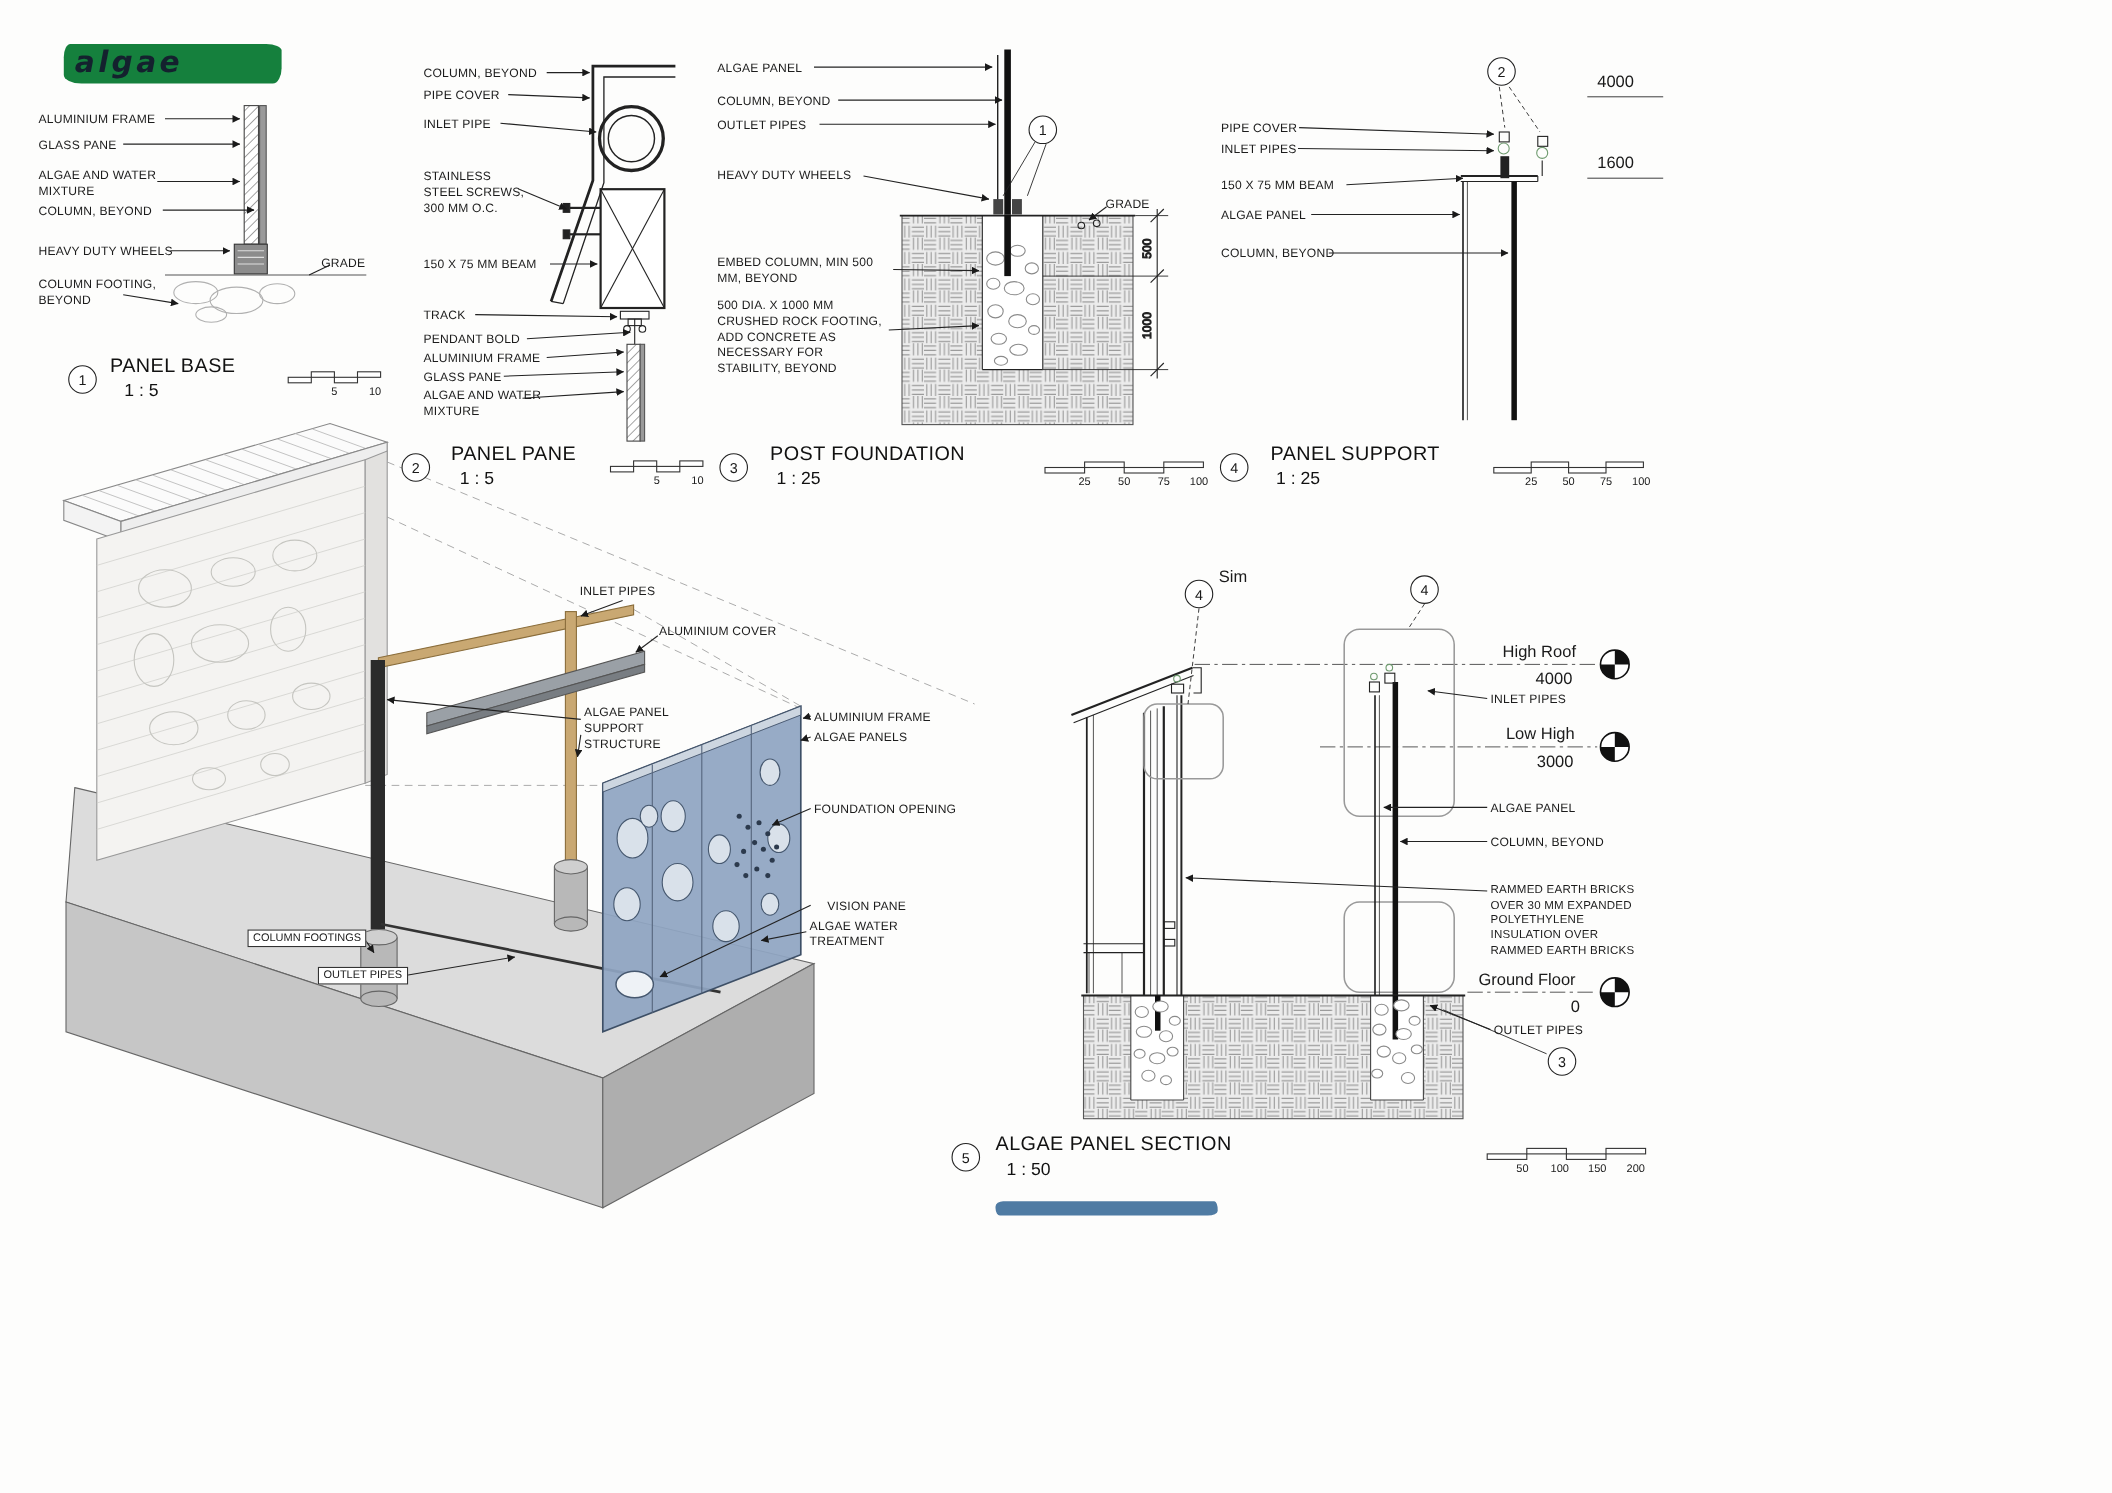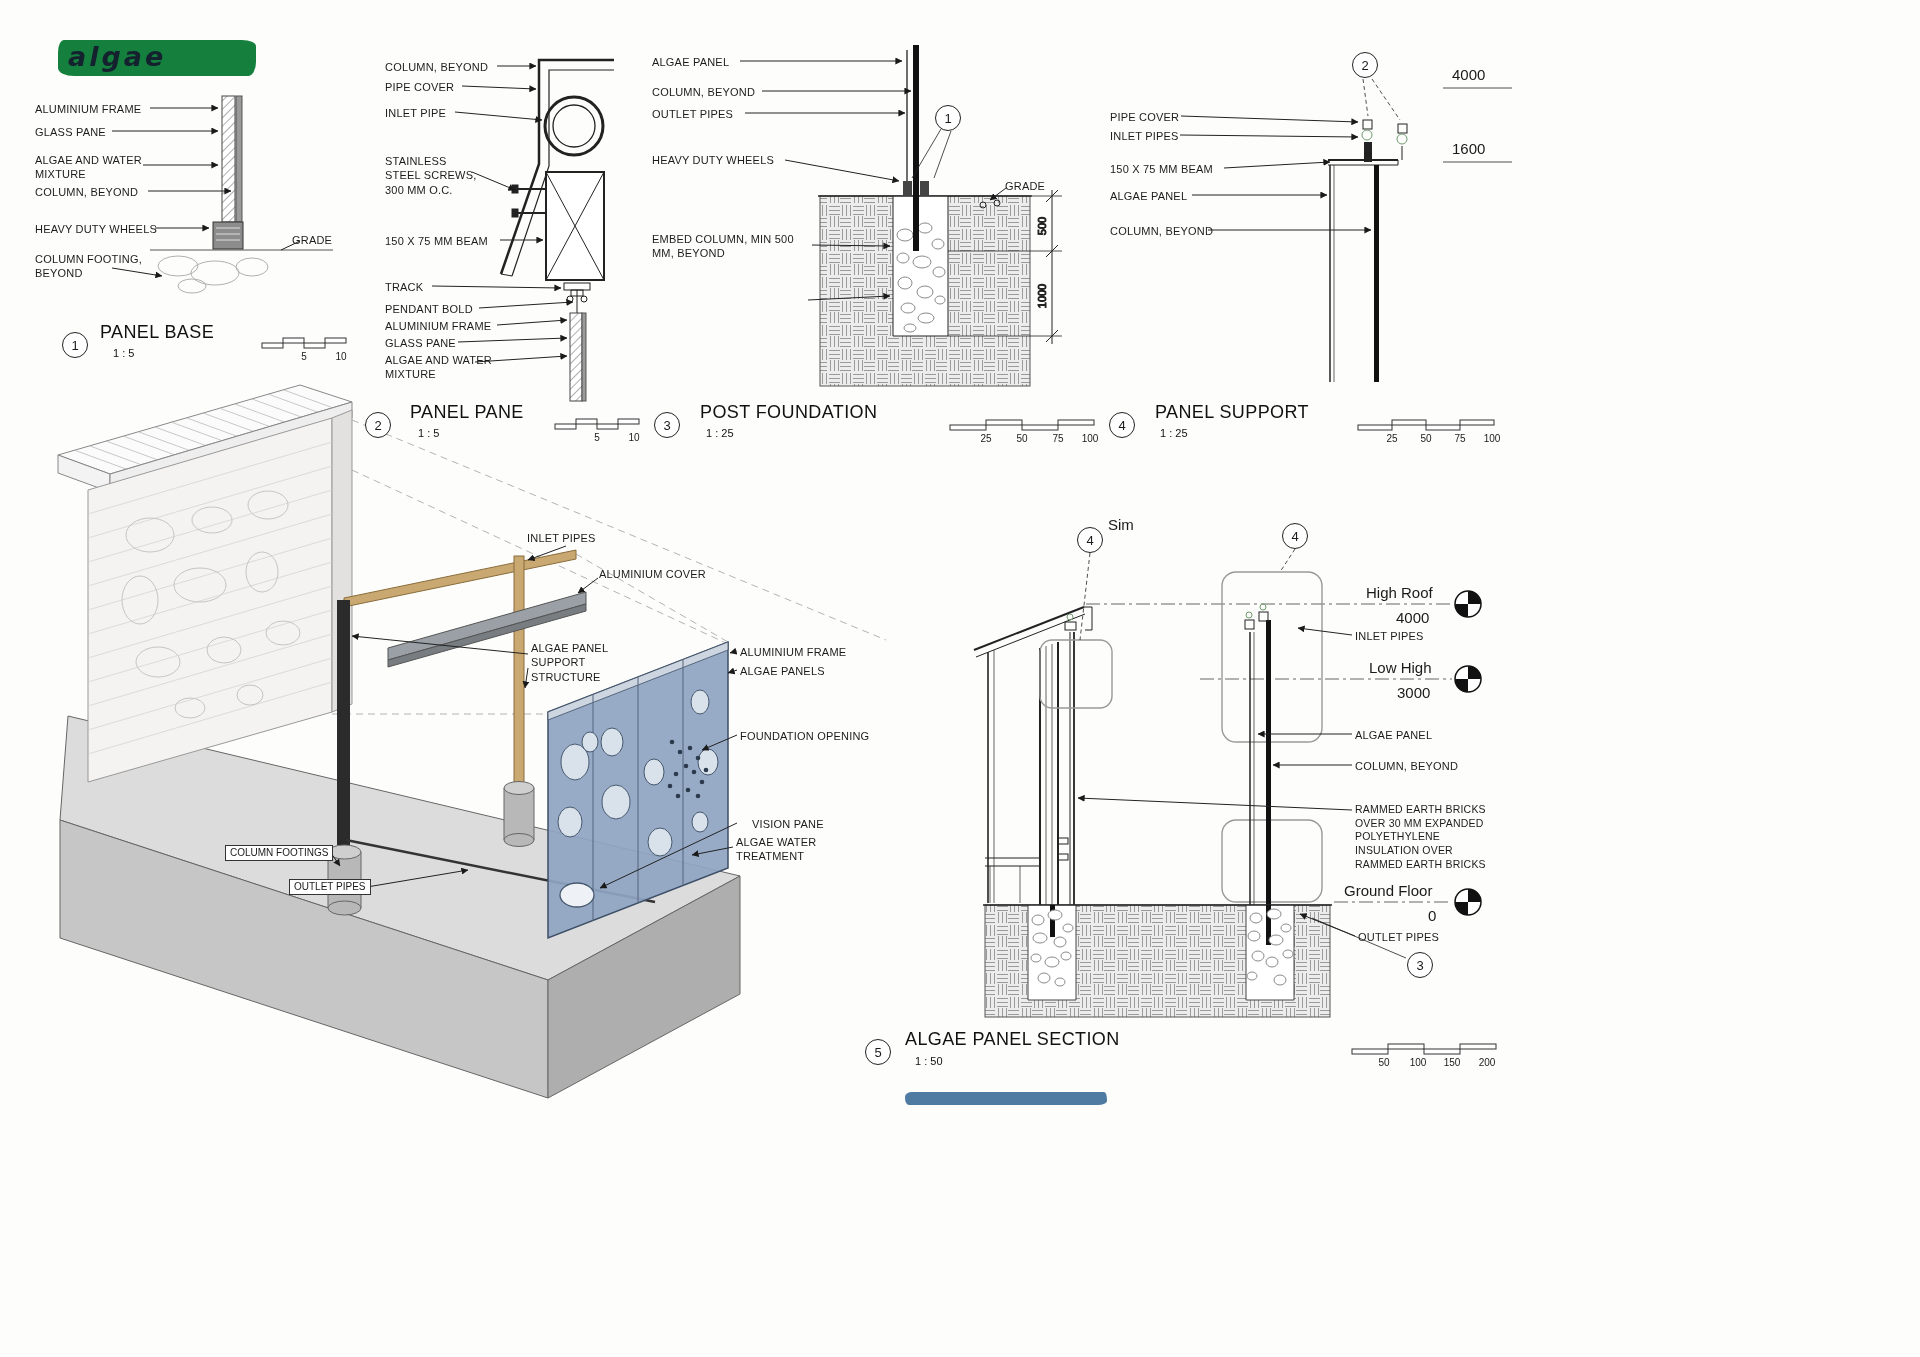--- a/index.html
+++ b/index.html
@@ -7,21 +7,21 @@
   .sheet { position:relative; width:1920px; height:1357px; background:#fdfdfc;
            font-family:"Liberation Sans", sans-serif; color:#1a1a1a; overflow:hidden; }
   .linework { position:absolute; left:0; top:0; width:1920px; height:1357px; }
   .lbl { position:absolute; font-size:11px; line-height:1.3; letter-spacing:.2px;
          white-space:pre-line; color:#1c1c1c; }
   .lblbox { position:absolute; font-size:10px; line-height:1.2; border:1px solid #333;
             background:#fff; padding:1px 4px; white-space:nowrap; }
   .refc { position:absolute; width:26px; height:26px; border:1.5px solid #222; border-radius:50%;
           font-size:13px; display:flex; align-items:center; justify-content:center; background:#fff; }
   .dtitle { position:absolute; font-size:18px; letter-spacing:.4px; color:#111; }
-  .dscale { position:absolute; font-size:11px; color:#111; }
+  .dscale { position:absolute; font-size:16px; color:#111; }
   .tick { position:absolute; font-size:10px; transform:translateX(-50%); }
   .bigdim { position:absolute; font-size:15px; }
   .lvl { position:absolute; font-size:15px; }
   .simnote { position:absolute; font-size:15px; }
   .logo { position:absolute; left:58px; top:40px; width:198px; height:36px; background:#15803d;
           border-radius:6px 14px 8px 16px / 12px 6px 14px 8px; }
   .logo span { position:absolute; left:10px; top:0; line-height:34px; font-size:27px; font-style:italic;
                font-weight:bold; letter-spacing:3px; color:#14212e; font-family:"DejaVu Sans",sans-serif; }
   .brush2 { position:absolute; left:905px; top:1092px; width:202px; height:13px; background:#4f7ba3;
             border-radius:7px 3px 9px 4px / 5px 8px 4px 7px; }
@@ -486,20 +486,25 @@
 <div class="dscale" style="left:418px;top:427px">1 : 5</div>
 <span class="tick" style="left:597px;top:432px">5</span>
 <span class="tick" style="left:634px;top:432px">10</span>
 
 <div class="lbl" style="left:652px;top:55px">ALGAE PANEL</div>
 <div class="lbl" style="left:652px;top:85px">COLUMN, BEYOND</div>
 <div class="lbl" style="left:652px;top:107px">OUTLET PIPES</div>
 <div class="lbl" style="left:652px;top:153px">HEAVY DUTY WHEELS</div>
 <div class="lbl" style="left:652px;top:232px">EMBED COLUMN, MIN 500
 MM, BEYOND</div>
+<div class="lbl" style="left:652px;top:271px">500 DIA. X 1000 MM
+CRUSHED ROCK FOOTING,
+ADD CONCRETE AS
+NECESSARY FOR
+STABILITY, BEYOND</div>
 <div class="lbl" style="left:1005px;top:179px">GRADE</div>
 <div class="refc" style="left:935px;top:105px">1</div>
 <div class="refc" style="left:654px;top:412px">3</div>
 <div class="dtitle" style="left:700px;top:402px">POST FOUNDATION</div>
 <div class="dscale" style="left:706px;top:427px">1 : 25</div>
 <span class="tick" style="left:986px;top:433px">25</span>
 <span class="tick" style="left:1022px;top:433px">50</span>
 <span class="tick" style="left:1058px;top:433px">75</span>
 <span class="tick" style="left:1090px;top:433px">100</span>
 

